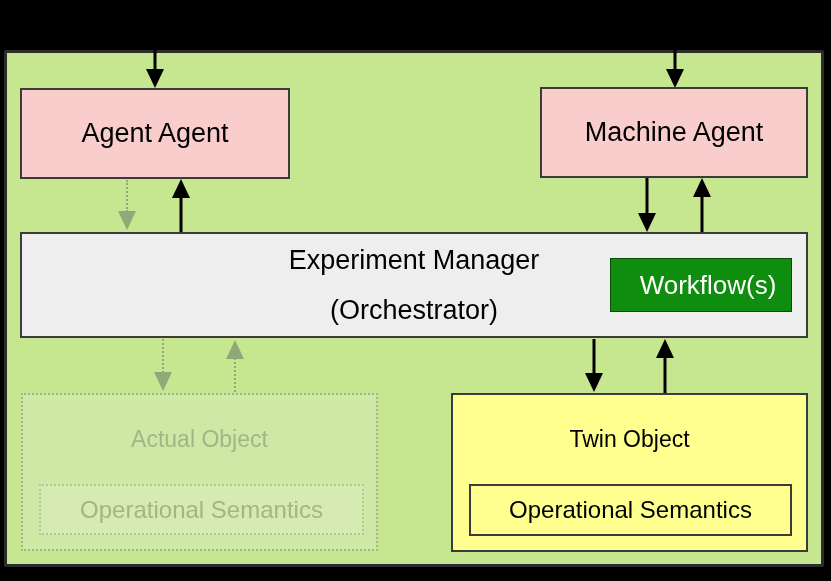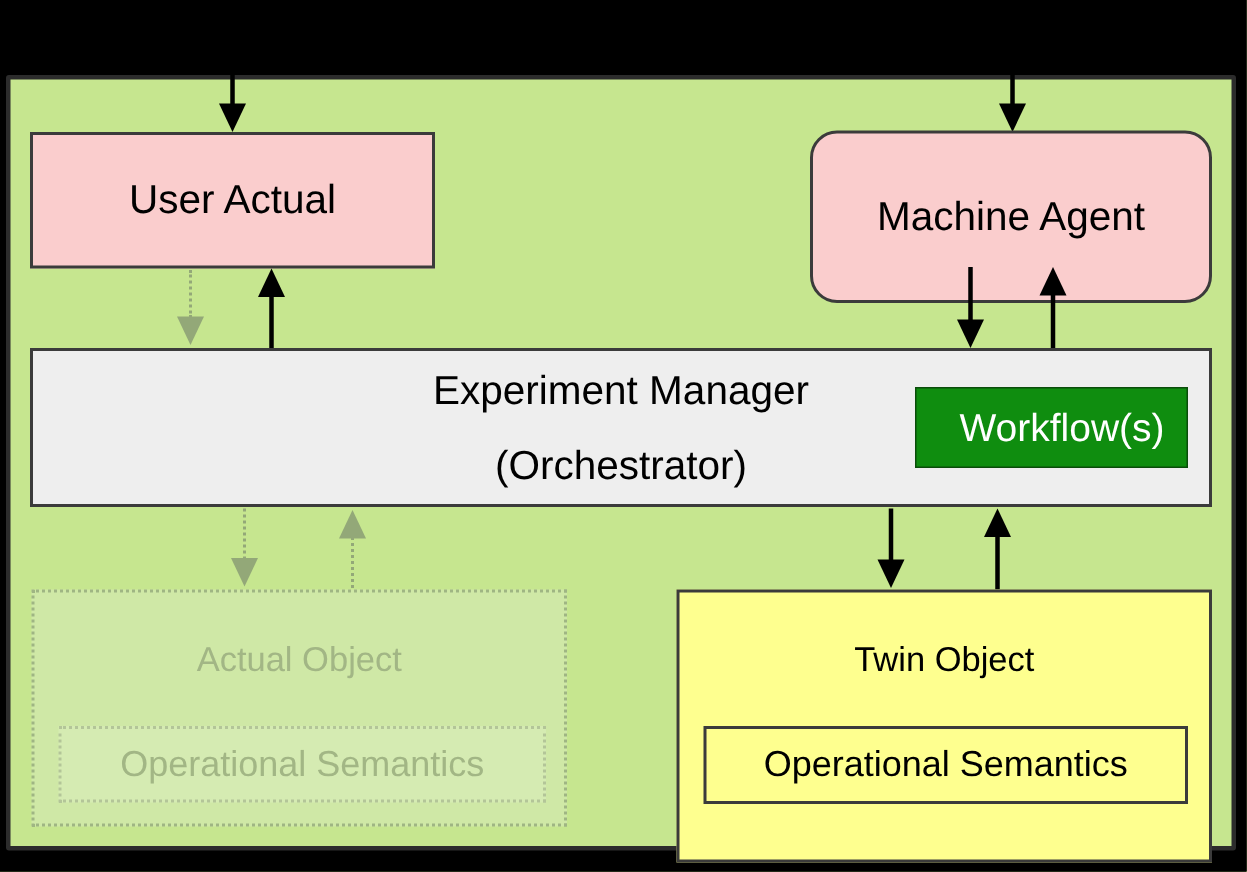--- a/index.html
+++ b/index.html
@@ -25,21 +25,21 @@
     font-size: 27px; color: #000;
   }
 
   .agent {
     background: var(--agent-fill, #facdcd);
     border: 2px solid var(--node-border, #3b3b3b);
     display: flex; align-items: center; justify-content: center;
     font-size: 27px; color: #000;
   }
   #user-agent    { left: 20px;  top: 88px; width: 270px; height: 91px; }
-  #machine-agent { left: 540px; top: 87px; width: 268px; height: 115px; border-radius: 18px; }
+  #machine-agent { left: 540px; top: 87px; width: 268px; height: 91px; }
 
   #experiment-manager {
     left: 20px; top: 232px; width: 788px; height: 106px;
     background: var(--manager-fill, #eeeeee);
     border: 2px solid var(--node-border, #3b3b3b);
     display: flex; flex-direction: column;
     align-items: center; justify-content: center;
     font-size: 27px; line-height: 33px; color: #000; text-align: center; gap: 17px;
   }
   #workflow {
@@ -63,21 +63,21 @@
   }
   #actual-op-sem {
     left: 16px; top: 89px; width: 325px; height: 51px;
     border: 2px dotted var(--ghost-stroke-light, #b3c598);
     display: flex; align-items: center; justify-content: center;
     font-size: 24px; color: var(--ghost-text, #a2b685);
     background: var(--ghost-inner-fill, #d5ebb2);
   }
 
   #twin-object {
-    left: 451px; top: 393px; width: 357px; height: 182px;
+    left: 451px; top: 393px; width: 357px; height: 159px;
     background: var(--twin-fill, #feff8f);
     border: 2px solid var(--node-border, #3b3b3b);
     color: #000;
   }
   #twin-op-sem {
     left: 16px; top: 89px; width: 323px; height: 52px;
     border: 2px solid var(--node-border, #3b3b3b);
     display: flex; align-items: center; justify-content: center;
     font-size: 24px; color: #000;
     background: var(--twin-fill, #feff8f);
@@ -114,21 +114,21 @@
   <div class="box" id="experiment-frame"></div>
 
 
   <div class="line" style="left:155px; top:50px; height:21px;"></div>
   <div class="head down" style="left:155px; top:69px;"></div>
 
   <div class="line" style="left:675px; top:50px; height:21px;"></div>
   <div class="head down" style="left:675px; top:69px;"></div>
 
   <div class="box agent" id="user-agent">
-    <span>User Actual</span>
+    <span>Agent Agent</span>
   </div>
   <div class="box agent" id="machine-agent">
     <span>Machine Agent</span>
   </div>
 
   <div class="dline" style="left:127px; top:180px; height:32px;"></div>
   <div class="head ghost down" style="left:127px; top:211px;"></div>
 
   <div class="head up" style="left:181px; top:179px;"></div>
   <div class="line" style="left:181px; top:197px; height:35px;"></div>

